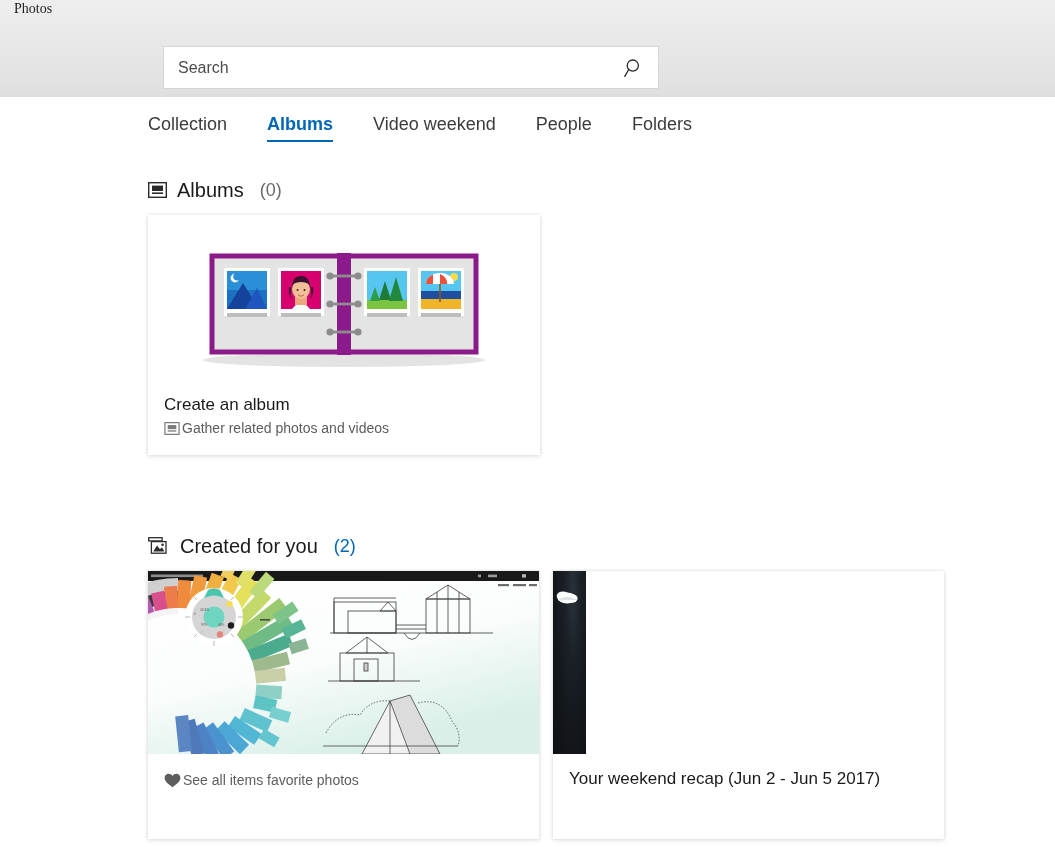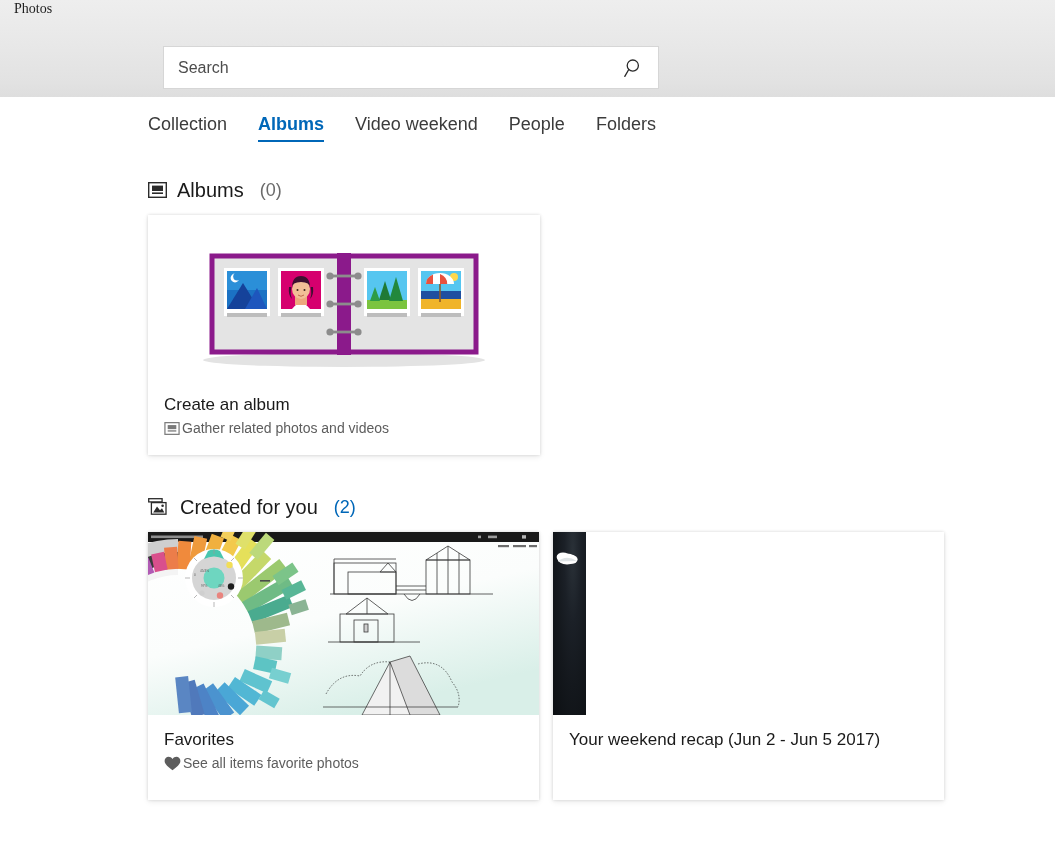--- a/index.html
+++ b/index.html
@@ -69,21 +69,21 @@
     padding: 0;
   }
 
   
   .navbar {
     position: relative;
     height: 56px;
     padding-left: 148px;
     display: flex;
     align-items: center;
-    gap: 0px;
+    gap: 9px;
     background: #ffffff;
   }
   .nav-tab {
     font-size: 18px;
     color: #3b3b3b;
     padding: 2px 0 4px 0;
     margin-right: 31px;
     cursor: pointer;
     position: relative;
     white-space: nowrap;
@@ -330,21 +330,21 @@
             <rect x="4.2" y="3.8" width="10.6" height="5" fill="#7a7a7a"></rect>
             <rect x="4.2" y="10.2" width="10.6" height="1.6" fill="#7a7a7a"></rect>
           </svg>
         </span>
         <span>Gather related photos and videos</span>
       </div>
     </div>
   </div>
 </div>
 
-<div class="section-header" style="margin-top:37px;">
+<div class="section-header" style="margin-top:76px;">
   <span>
     <svg class="icon-svg" width="22" height="19" viewBox="0 0 22 19" aria-hidden="true">
       <rect x="0.7" y="0.7" width="13.4" height="3.2" fill="none" stroke="#2b2b2b" stroke-width="1.3"></rect>
       <rect x="3.4" y="4.6" width="14.6" height="11.6" fill="none" stroke="#2b2b2b" stroke-width="1.3"></rect>
       <polygon points="5.2,14.6 9,8.6 12,12.2 14,10.2 16.3,14.6" fill="#2b2b2b"></polygon>
       <circle cx="14.6" cy="7.8" r="1.3" fill="#2b2b2b"></circle>
     </svg>
   </span>
   <span class="section-title">Created for you</span>
   <span class="section-count link">(2)</span>
@@ -545,21 +545,20 @@
               <polygon points="242,130 262,124 292,183 262,183" fill="#dcdcdc"></polygon>
               <line x1="175" y1="175" x2="310" y2="175"></line>
               <path d="M178 162 q12 -22 34 -18 q10 -16 30 -14" stroke-dasharray="1.5 1.5"></path>
               <path d="M270 132 q24 -6 34 18 q10 12 6 25" stroke-dasharray="1.5 1.5"></path>
             </g>
           </g>
         </svg>
       </div>
     </div>
     <div class="memory-caption">
-      <div class="card-title">Favorites</div>
       <div class="card-sub">
         <span>
           <svg class="icon-svg" width="17" height="15" viewBox="0 0 17 15" aria-hidden="true">
             <path d="M8.5 14.2 C3 10.2 0.6 7.7 0.6 4.9 C0.6 2.5 2.4 0.8 4.6 0.8 C6 0.8 7.6 1.6 8.5 3 C9.4 1.6 11 0.8 12.4 0.8 C14.6 0.8 16.4 2.5 16.4 4.9 C16.4 7.7 14 10.2 8.5 14.2 Z" fill="#5d5d5d"></path>
           </svg>
         </span>
         <span>See all items favorite photos</span>
       </div>
     </div>
   </div>

